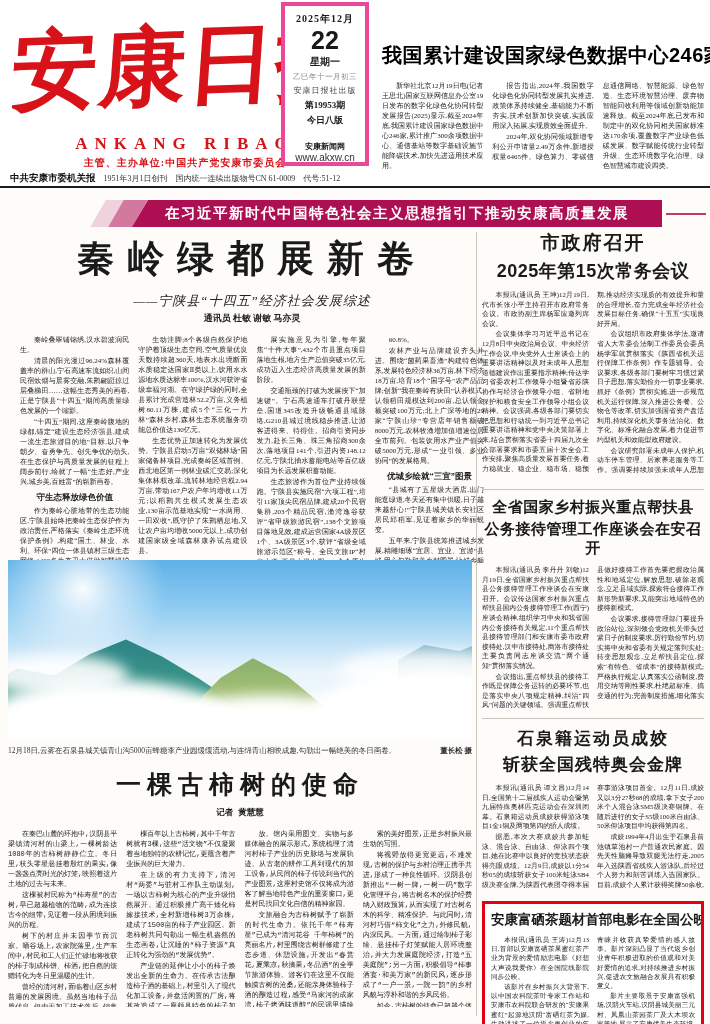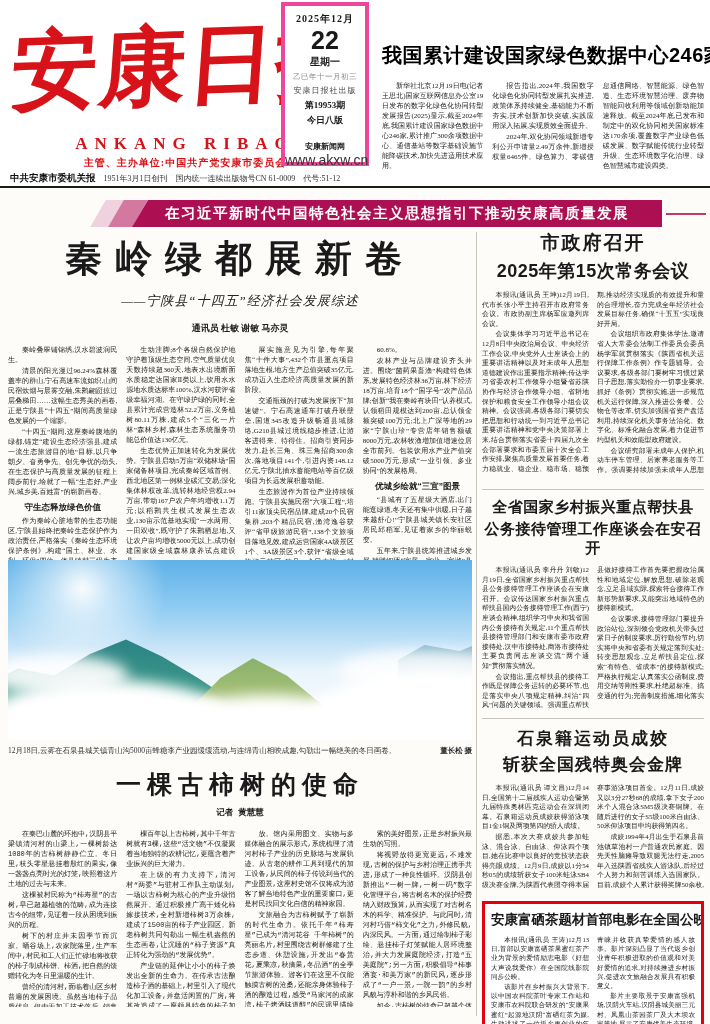--- a/index.html
+++ b/index.html
@@ -26,44 +26,44 @@
   .datebox { position:absolute; left:281px; top:2px; width:88px; height:164px;
     border:4px solid #ec4899; background:#fff; text-align:center; padding-top:6px; }
   .db-month { font-size:10px; font-weight:bold; letter-spacing:1px; }
   .db-day { font-size:25px; font-weight:bold; line-height:28px; font-family:"Liberation Sans",sans-serif; }
   .db-week { font-size:10px; font-weight:bold; margin-top:1px; }
   .db-lunar { font-size:7.5px; color:#8a8a8a; margin-top:3px; letter-spacing:0.5px; }
   .db-pub { font-size:8px; color:#444; margin-top:3px; letter-spacing:1px; }
   .db-issue { font-size:9px; font-weight:bold; margin-top:3px; }
   .db-pages { font-size:9px; font-weight:bold; margin-top:2px; }
   .db-site { font-size:8px; font-weight:bold; margin-top:14px; }
-  .db-url { font-size:14px; color:#333; font-family:"Liberation Sans",sans-serif; }
+  .db-url { font-size:10px; color:#333; font-family:"Liberation Sans",sans-serif; }
   
   .top-story { position:absolute; left:382px; top:42px; width:322px; }
   .top-headline { font-size:20px; font-weight:900; letter-spacing:0.5px; white-space:nowrap;
     font-family:"Liberation Sans",sans-serif; color:#000; }
   .top-body { margin-top:12px; height:108px; overflow:hidden;
     column-count:3; column-gap:9px; font-size:7px; line-height:10px; color:#222; }
   
   .banner { position:absolute; top:200px; left:0; width:710px; height:17px;padding-left:37px; }
   .stripe1 { position:absolute; left:98px; top:0; width:24px; height:27px; background:#f0d2de; transform:skewX(-30deg); }
   .stripe2 { position:absolute; left:116px; top:0; width:24px; height:27px; background:#d3799f; transform:skewX(-30deg); }
   .banner-bar { position:absolute; left:132px; top:0; width:530px; height:27px; background:#ac1052;
     clip-path:polygon(16px 0,100% 0,100% 100%,0 100%);
     display:flex; align-items:center; justify-content:center; }
   .banner-text { color:#fff; font-weight:bold; font-size:14.5px; letter-spacing:1.5px;
     font-family:"Liberation Sans",sans-serif; white-space:nowrap; }
   .banner-line { position:absolute; right:4px; top:13px; width:40px; border-top:2px solid #c23a67; }
   
   .vdivider { position:absolute; left:476px; top:232px; height:784px; border-left:1px solid #c9c5bd; }
-  .left-region { position:absolute; left:8px; top:234px; width:464px; }
+  .left-region { position:absolute; left:20px; top:234px; width:464px; }
   .main-headline { text-align:center; font-size:37px; font-weight:900; letter-spacing:13px;
     font-family:"Liberation Serif",serif; white-space:nowrap; }
   .main-subtitle { text-align:center; font-size:13px; margin-top:8px; font-style:italic; color:#222; letter-spacing:1px; }
-  .main-byline { text-align:center; font-size:9px; font-weight:bold; margin-top:12px; color:#222; }
+  .main-byline { text-align:center; font-size:9px; font-weight:bold; margin-top:2px; color:#222; }
   .story-cols { display:flex; gap:9px; margin-top:10px; }
   .story-col { width:110px; height:228px; overflow:hidden; font-size:7px; line-height:10px; color:#222; }
   .blk-p { text-indent:2em; text-align:justify; margin-bottom:1px; }
   .blk-h { font-weight:bold; text-align:center; font-size:8.5px; margin:5px 0 4px; font-family:"Liberation Sans",sans-serif; }
   
   .photo { position:absolute; left:8px; top:560px; width:464px; height:180px; overflow:hidden;
     background:
       radial-gradient(circle at 16% 16%, rgba(255,255,255,0.95) 0%, rgba(255,255,255,0.55) 7%, rgba(255,255,255,0) 20%),
       linear-gradient(180deg,#5fb1e8 0%,#8ecbf2 26%,#c6e4f7 48%,#e9f4fb 62%,#ffffff 100%); }
   .mtn { position:absolute; }

